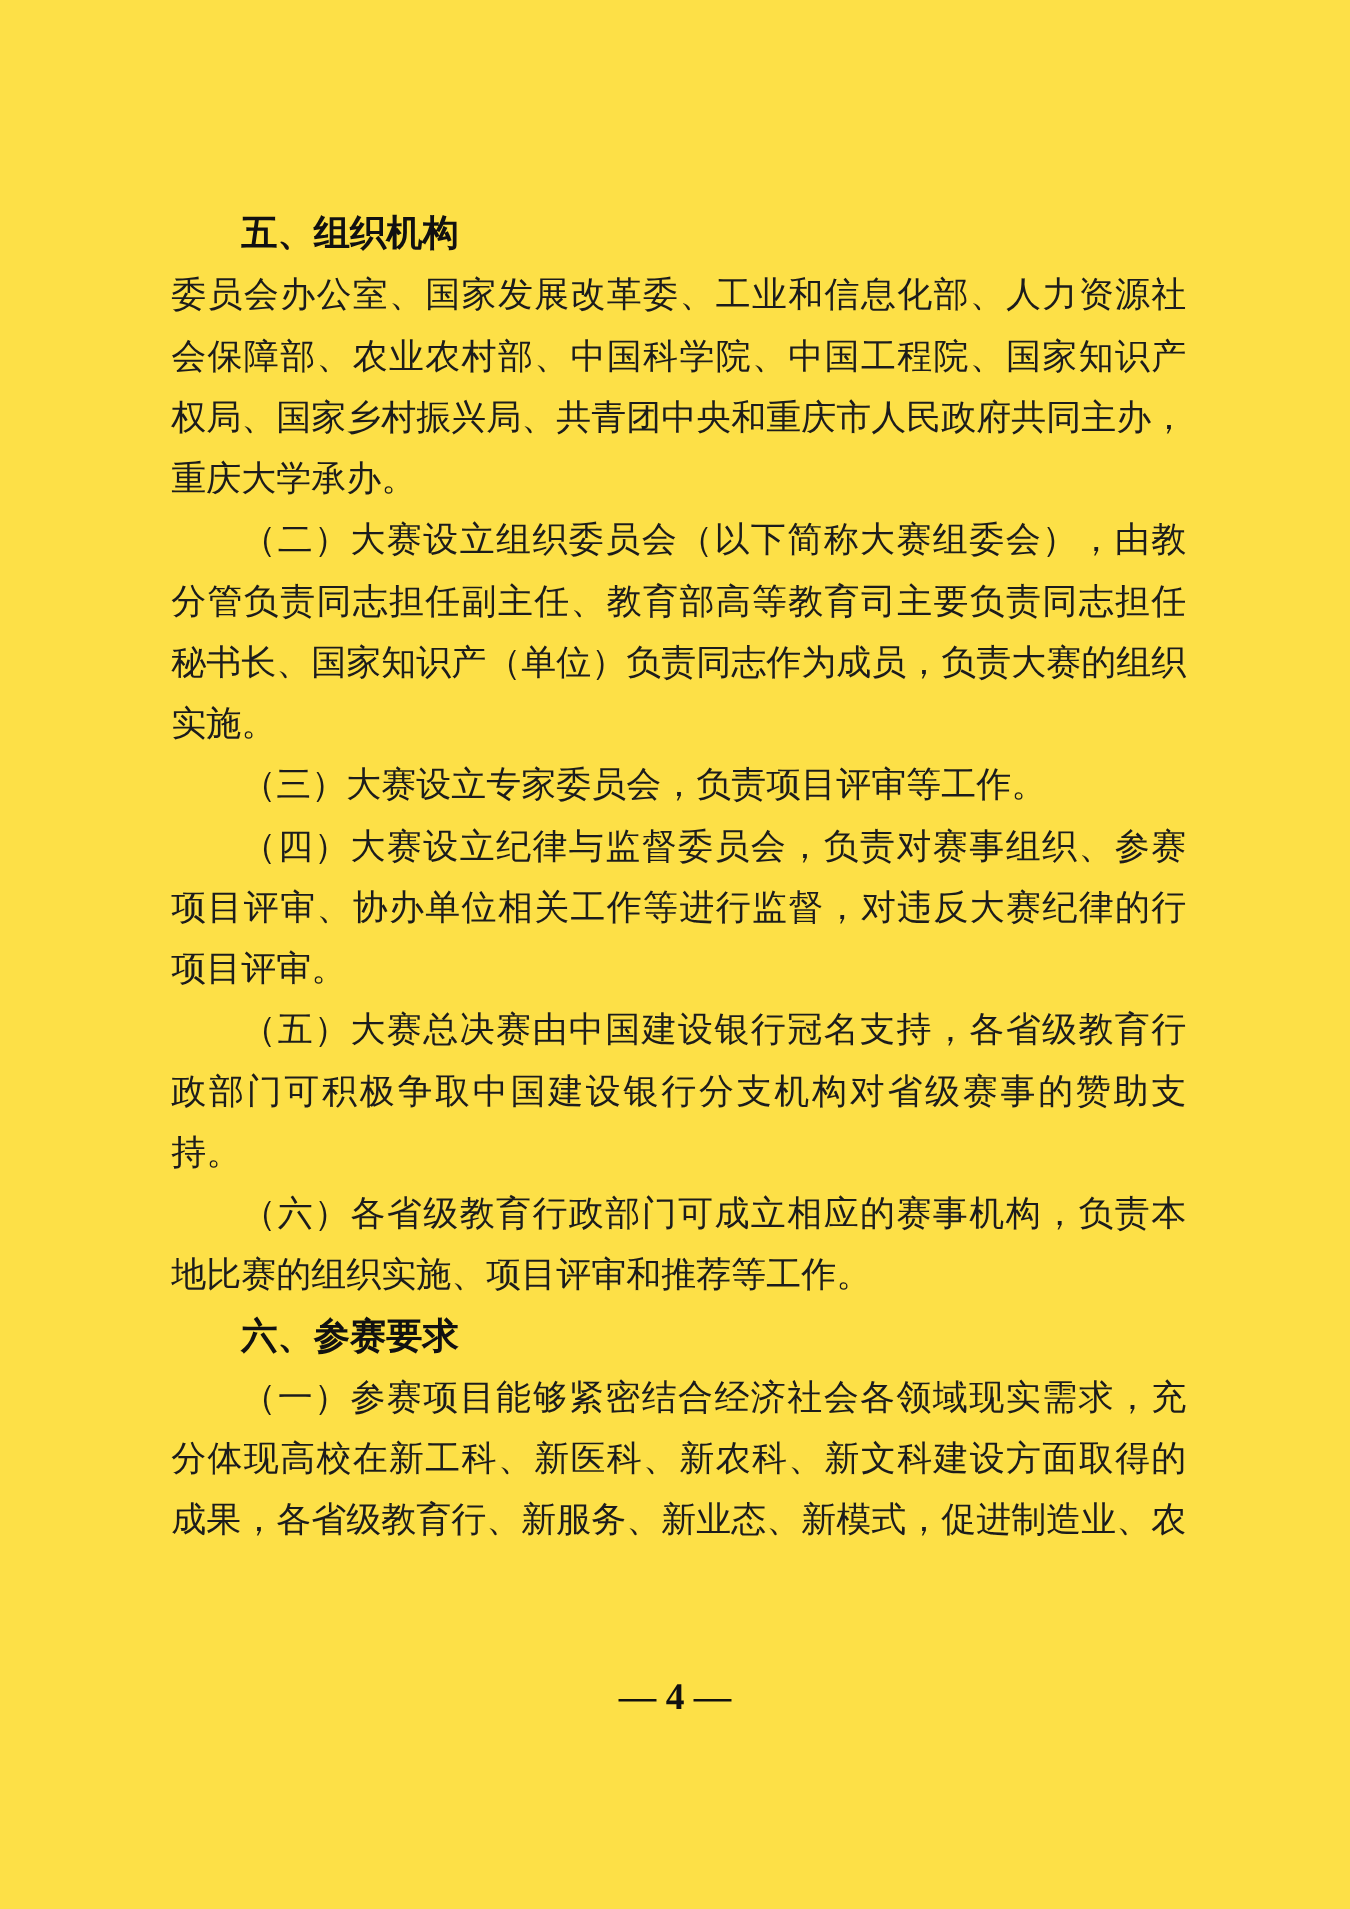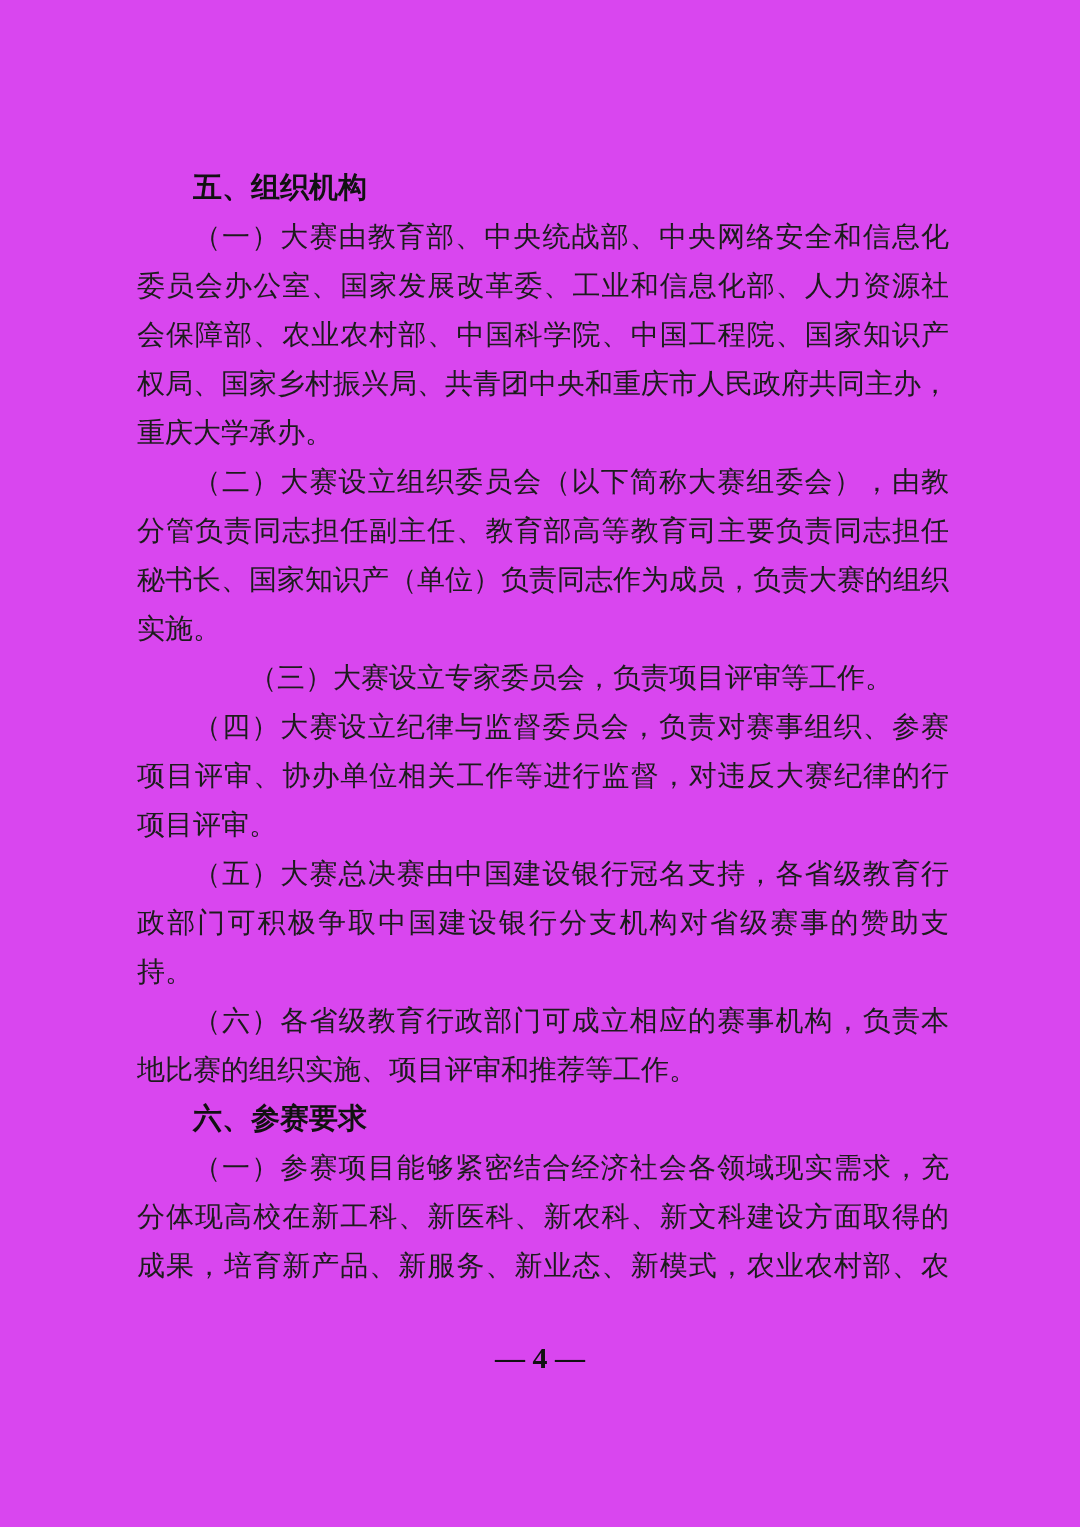--- a/index.html
+++ b/index.html
@@ -4,21 +4,21 @@
 <style>
   html, body {
     margin: 0;
     padding: 0;
     background: #ffffff;
   }
   .page {
     position: relative;
     width: 1080px;
     height: 1527px;
-    background: #d946ef;
+    background: #fde047;
     overflow: hidden;
     color: #1c1c1c;
   }
   .doc-body {
     position: absolute;
     left: 137px;
     top: 163px;
     width: 812px;
     font-family: "Liberation Serif", "DejaVu Serif", serif;
     font-size: 28px;
@@ -30,21 +30,20 @@
     white-space: nowrap;
     text-align: left;
   }
   .j {
     text-align: justify;
     text-align-last: justify;
   }
   .ind {
     padding-left: 56px;
     box-sizing: border-box;
-    text-align: center;
   }
   .heading {
     font-family: "Liberation Sans", "DejaVu Sans", sans-serif;
     font-weight: bold;
     font-size: 29px;
     line-height: 49px;
     padding-left: 56px;
     box-sizing: border-box;
     color: #111111;
   }
@@ -62,21 +61,20 @@
   }
 </style>
 </head>
 <body>
 
 <div class="page">
   <div class="doc-body">
 
     <div class="heading">五、组织机构</div>
 
-    <div class="line j ind">（一）大赛由教育部、中央统战部、中央网络安全和信息化</div>
     <div class="line j">委员会办公室、国家发展改革委、工业和信息化部、人力资源社</div>
     <div class="line j">会保障部、农业农村部、中国科学院、中国工程院、国家知识产</div>
     <div class="line j">权局、国家乡村振兴局、共青团中央和重庆市人民政府共同主办，</div>
     <div class="line">重庆大学承办。</div>
 
     <div class="line j ind">（二）大赛设立组织委员会（以下简称大赛组委会），由教</div>
     <div class="line j">分管负责同志担任副主任、教育部高等教育司主要负责同志担任</div>
     <div class="line j">秘书长、国家知识产（单位）负责同志作为成员，负责大赛的组织</div>
     <div class="line">实施。</div>
 
@@ -90,18 +88,18 @@
     <div class="line j">政部门可积极争取中国建设银行分支机构对省级赛事的赞助支</div>
     <div class="line">持。</div>
 
     <div class="line j ind">（六）各省级教育行政部门可成立相应的赛事机构，负责本</div>
     <div class="line">地比赛的组织实施、项目评审和推荐等工作。</div>
 
     <div class="heading">六、参赛要求</div>
 
     <div class="line j ind">（一）参赛项目能够紧密结合经济社会各领域现实需求，充</div>
     <div class="line j">分体现高校在新工科、新医科、新农科、新文科建设方面取得的</div>
-    <div class="line j">成果，培育新产品、新服务、新业态、新模式，农业农村部、农</div>
+    <div class="line j">成果，各省级教育行、新服务、新业态、新模式，促进制造业、农</div>
 
   </div>
 
   <div class="footer">— 4 —</div>
 </div>
 
 </body></html>

